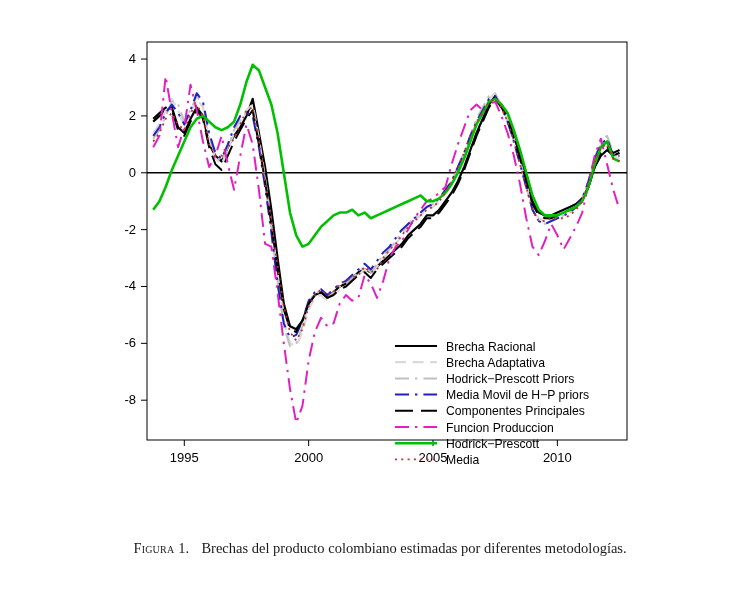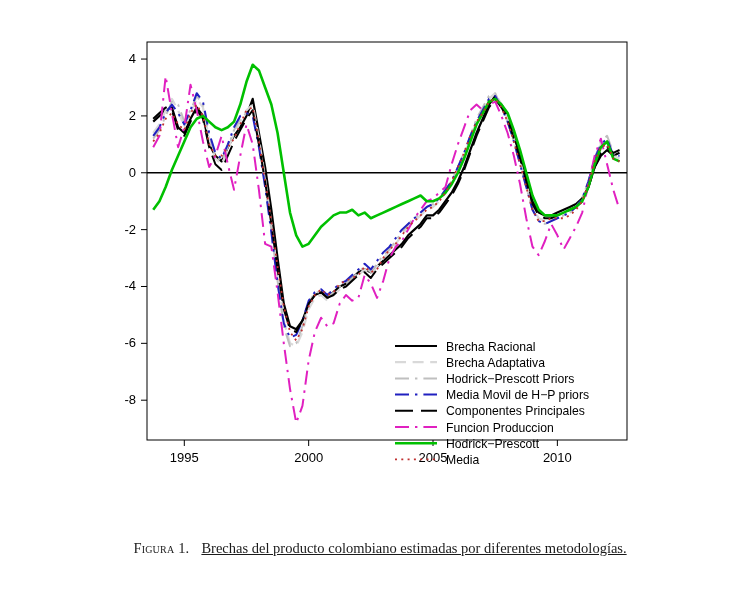--- a/index.html
+++ b/index.html
@@ -38,21 +38,20 @@
     font-size: 14.5px;
     color: #1a1a1a;
   }
   .caption .figlabel {
     font-variant: small-caps;
     letter-spacing: 0.2px;
     margin-left: 26px;
   }
   .caption .captext {
     margin-left: 12px;
-    text-decoration: underline;
   }
   text {
     font-family: "Liberation Sans", sans-serif;
   }
 </style>
 </head>
 <body>
 
 <div id="figure-wrap">
   <div id="plot-area">

